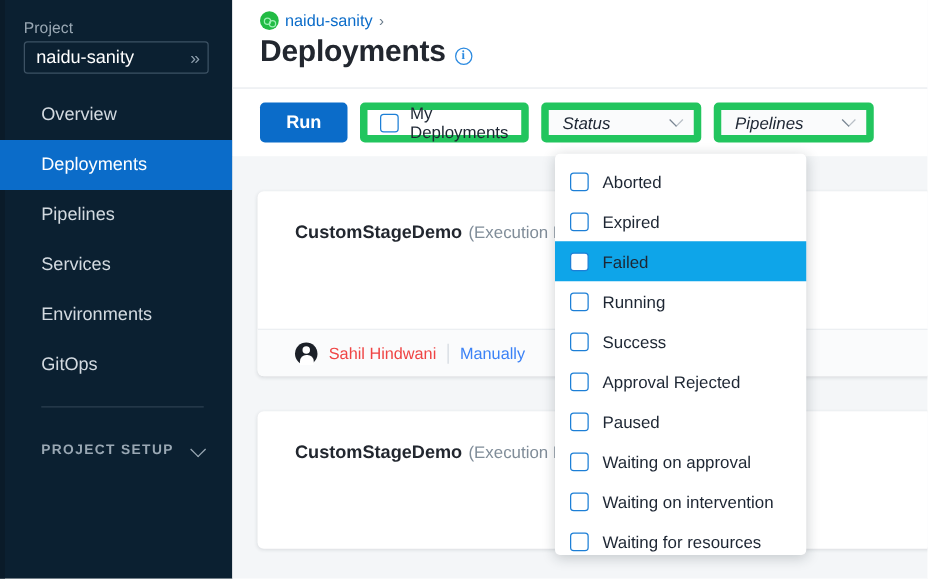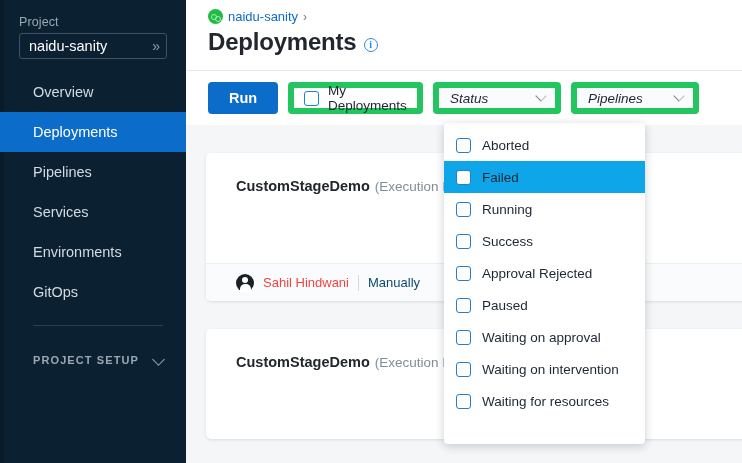--- a/index.html
+++ b/index.html
@@ -184,21 +184,21 @@
   .avatar::before {
     content: ""; position: absolute; left: 6px; top: 3.5px;
     width: 6px; height: 6px; border-radius: 50%; background: #fff;
   }
   .avatar::after {
     content: ""; position: absolute; left: 3.5px; top: 10.5px;
     width: 11px; height: 8px; border-radius: 5px 5px 0 0; background: #fff;
   }
   .footer-user { font-size: 13px; color: #ef4444; }
   .footer-divider { width: 1px; height: 16px; background: #d4dae0; }
-  .footer-trigger { font-size: 13px; color: #0c4a6e; }
+  .footer-trigger { font-size: 13px; color: #3b82f6; }
 
   
   .dropdown {
     position: absolute; left: 444px; top: 123px;
     width: 201px; height: 321px;
     background: #ffffff;
     border-radius: 4px;
     box-shadow: 0 2px 10px rgba(25,35,45,.22);
     padding: 6px 0;
     z-index: 50;
@@ -315,20 +315,24 @@
       </div>
 
     </div>
   </div>
 
   <div class="dropdown">
     <div class="dd-item">
       <span class="cb"></span>
       <span class="lbl">Aborted</span>
     </div>
+    <div class="dd-item">
+      <span class="cb"></span>
+      <span class="lbl">Expired</span>
+    </div>
     <div class="dd-item hl">
       <span class="cb"></span>
       <span class="lbl">Failed</span>
     </div>
     <div class="dd-item">
       <span class="cb"></span>
       <span class="lbl">Running</span>
     </div>
     <div class="dd-item">
       <span class="cb"></span>

